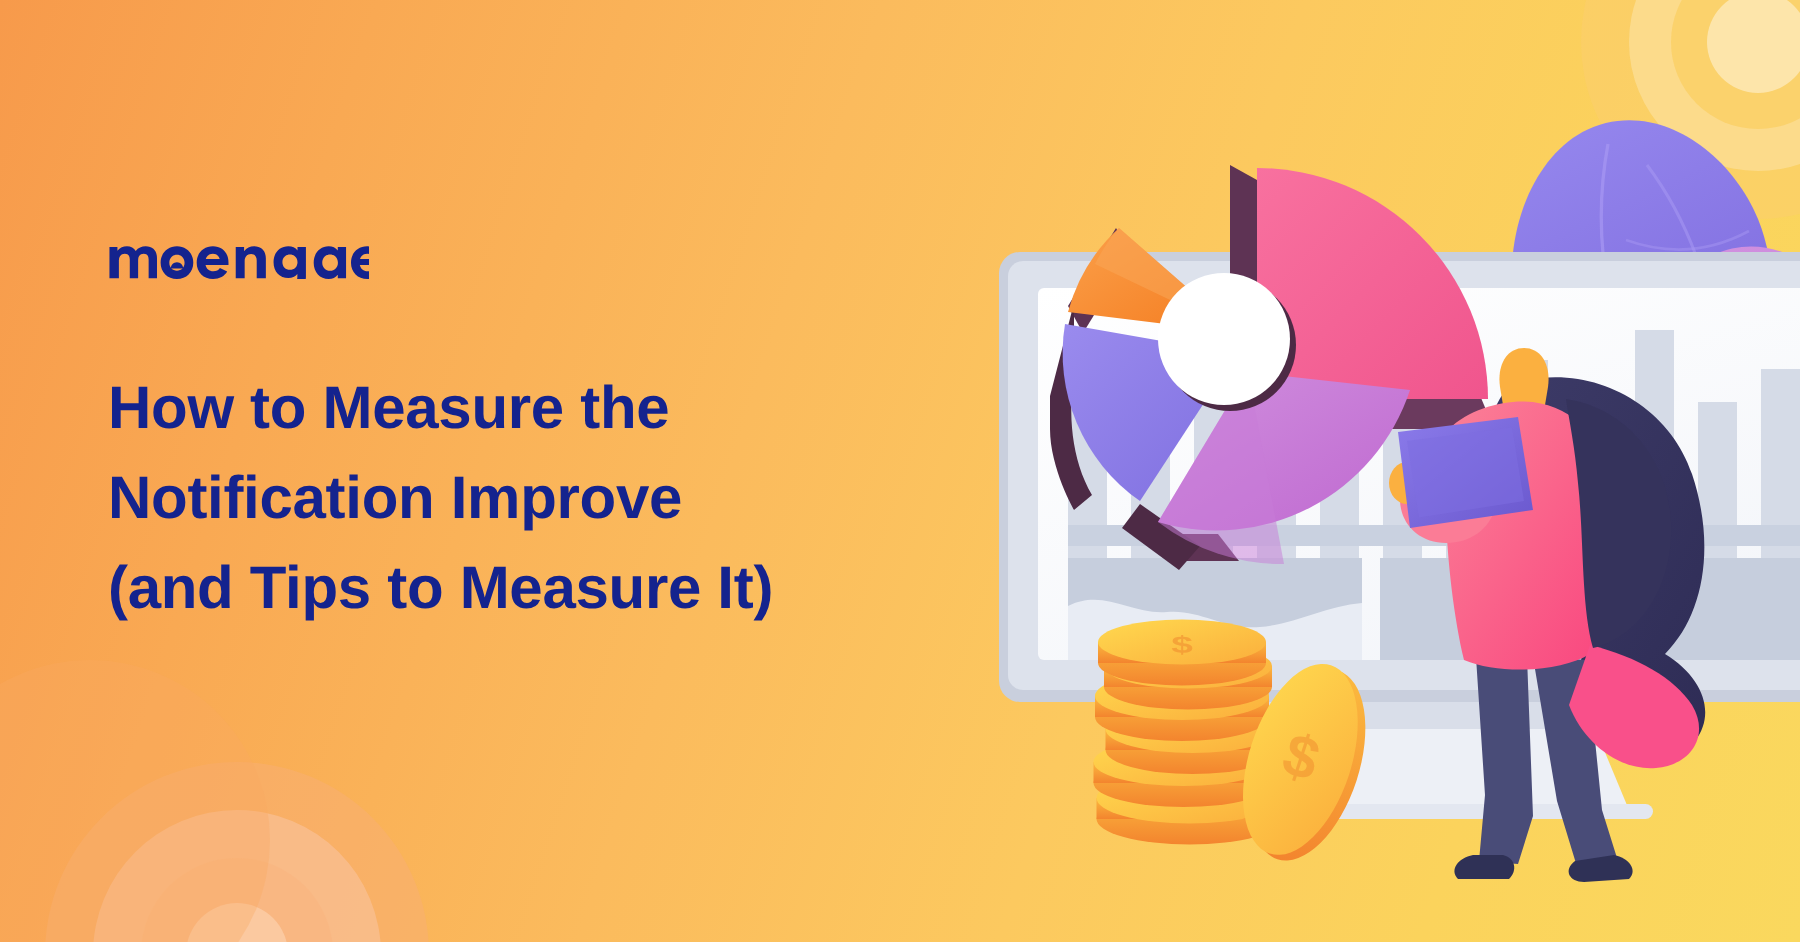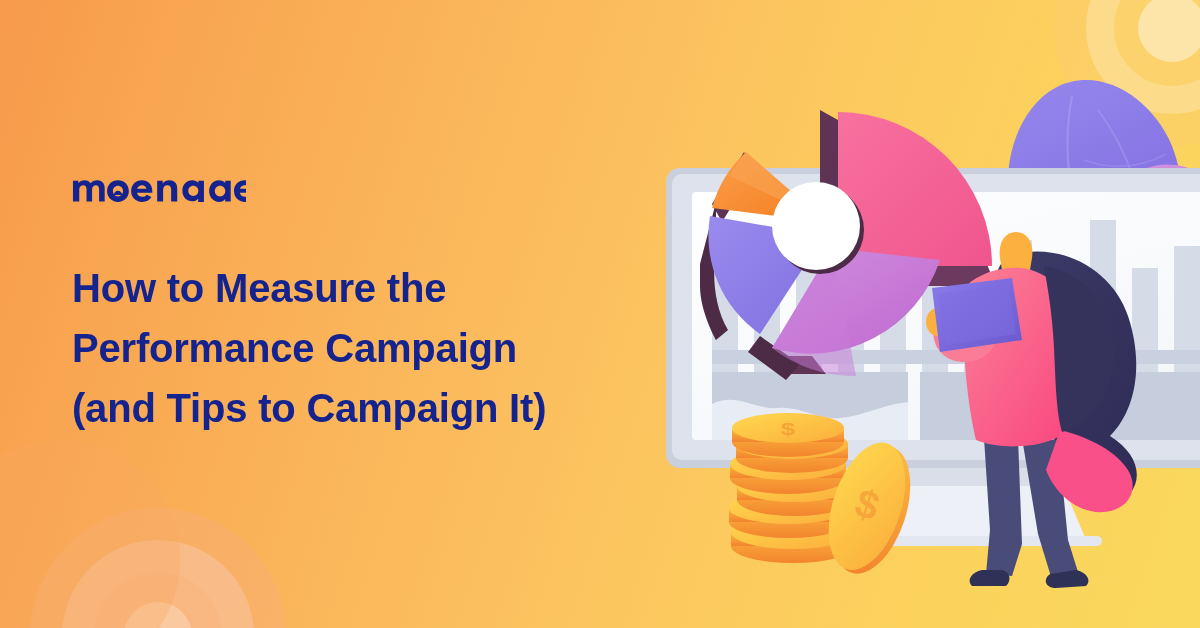--- a/index.html
+++ b/index.html
@@ -13,21 +13,21 @@
   }
   #bgsvg, #artsvg {
     position:absolute; left:0; top:0; width:1200px; height:628px;
     display:block;
   }
   #bgsvg { z-index:1; }
   #artsvg { z-index:2; }
 
   
   #textcol {
-    position:absolute; z-index:5; left:72px; top:172px;
+    position:absolute; z-index:5; left:72px; top:156px;
     width:600px;
   }
   #logo-wrap { display:block; height:34px; margin-bottom:52px; }
   #logo-svg { display:block; height:30px; width:auto; }
 
   #headline {
     color:#14238E;
     font-size:40px;
     font-weight:bold;
     line-height:60px;
@@ -313,19 +313,19 @@
 
           <path d="M304 17c5.4 0 9.8 2 12.6 5.8V18H328v43h-11.4v-5c-2.8 3.8-7.2 6-12.6 6-12 0-20.6-9.6-20.6-22.5S292 17 304 17zm2 11.3c-6.2 0-10.8 4.8-10.8 11.2s4.6 11.2 10.8 11.2 10.8-4.8 10.8-11.2-4.6-11.2-10.8-11.2z"></path>
 
           <path d="M357 17c12.8 0 21.5 9 21.5 22v3.8H347c1 5.3 5 8.6 10.6 8.6 4.3 0 7.4-1.6 9.2-4.6l10 5c-3.6 6.4-10.6 10.2-19.4 10.2-13.3 0-22.6-9.4-22.6-22.5S343.9 17 357 17zm-9.8 17.6h19.2c-1.2-4.6-4.6-7.4-9.4-7.4s-8.4 2.8-9.8 7.4z"></path>
         </g>
       </svg>
     </div>
 
     <h1 id="headline">
       <span class="hl-line">How to Measure the</span>
-      <span class="hl-line">Performance Campaign</span>
-      <span class="hl-line">(and Tips to Campaign It)</span>
+      <span class="hl-line">Notification Improve</span>
+      <span class="hl-line">(and Tips to Measure It)</span>
     </h1>
 
   </div>
 
 </div>
 
 </body></html>

